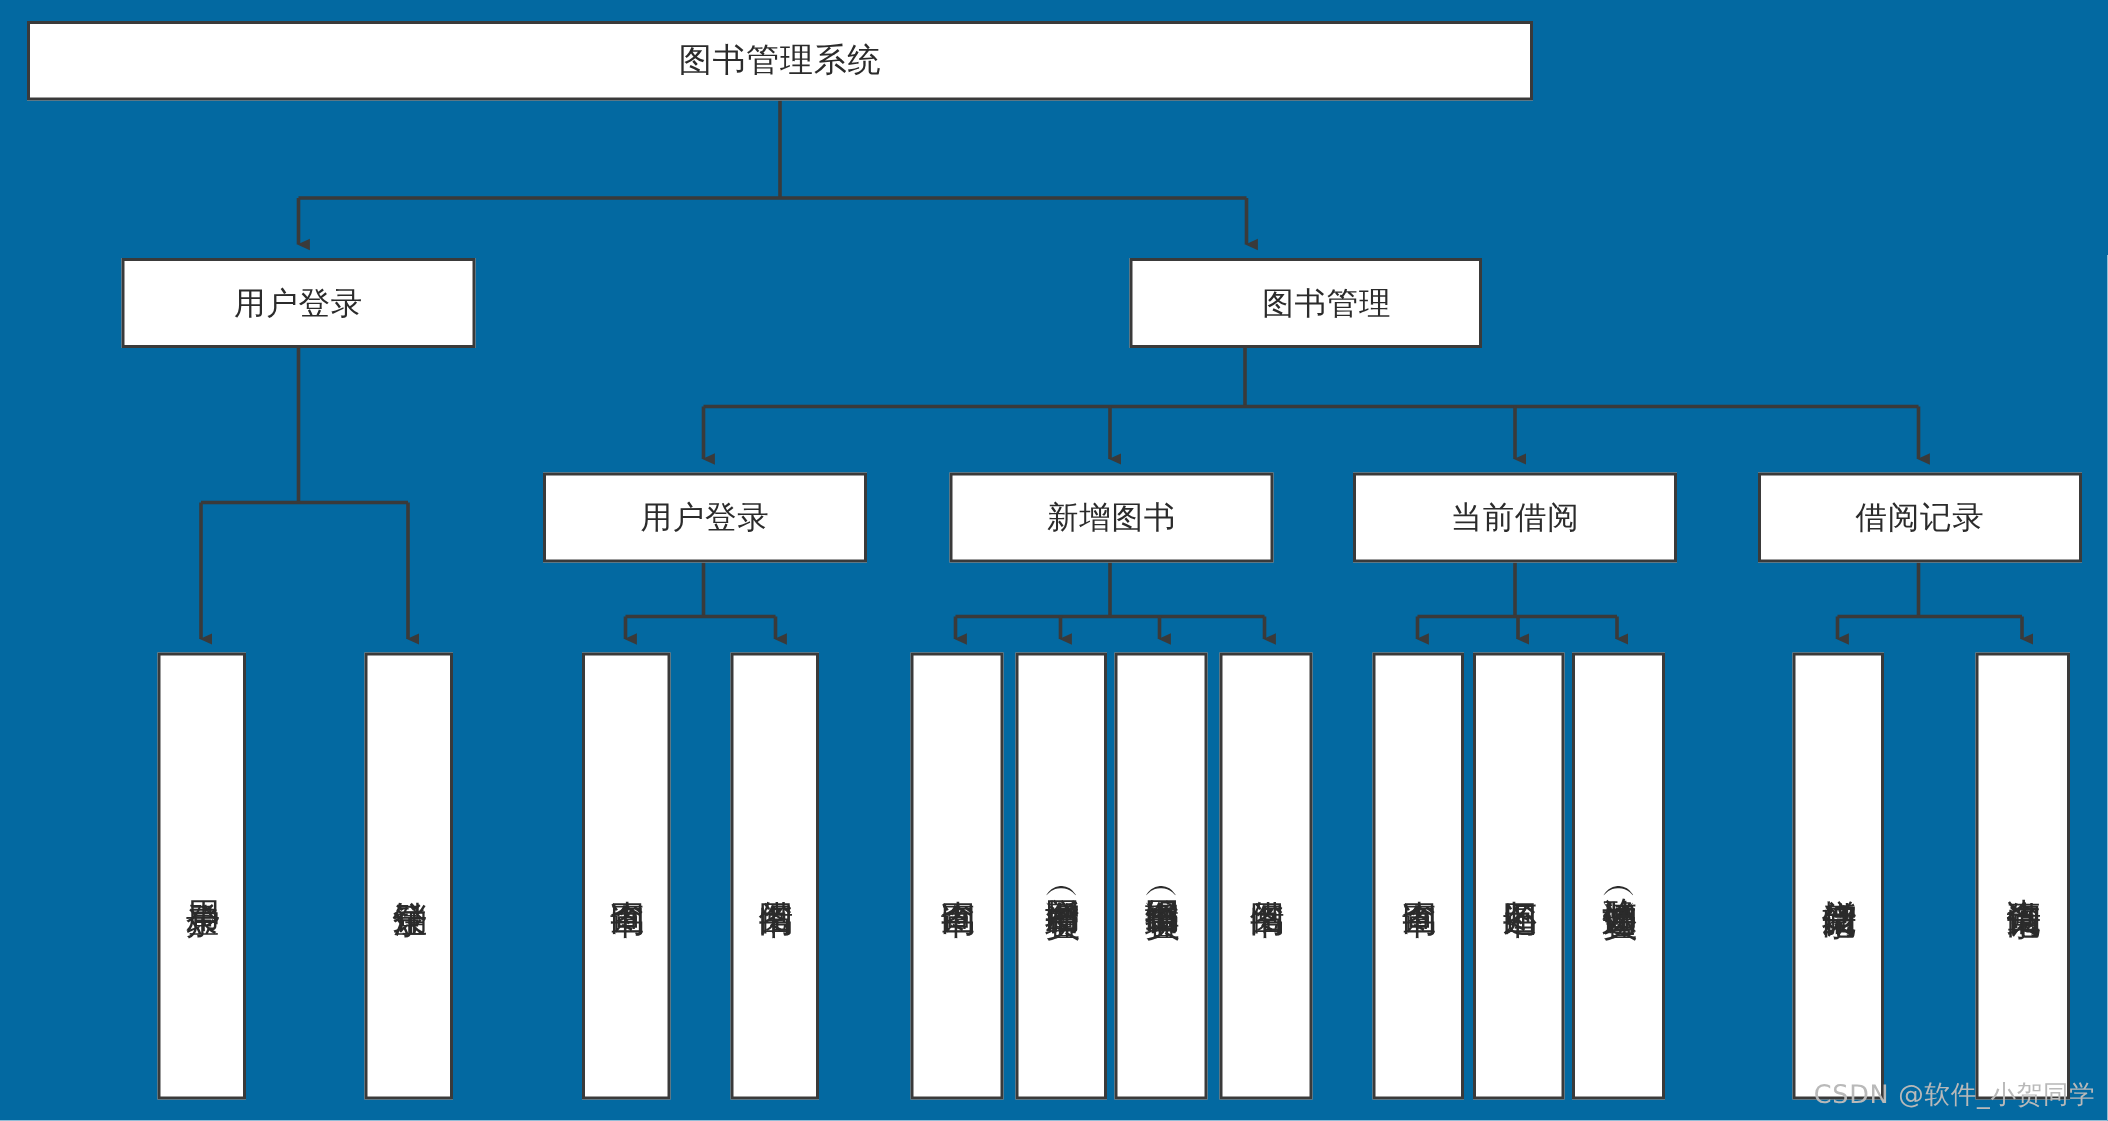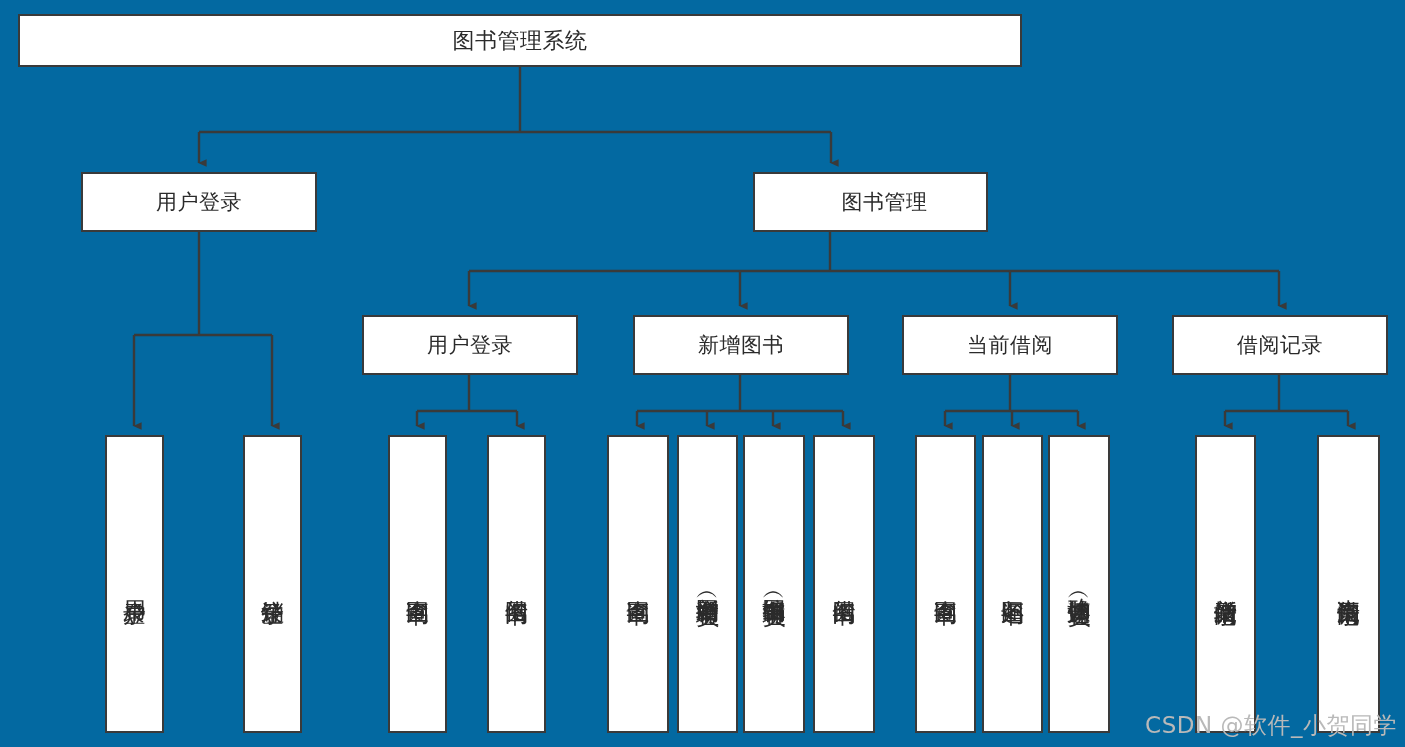--- a/index.html
+++ b/index.html
@@ -61,21 +61,21 @@
     text-orientation: upright;
     font-size: 23px;
     line-height: 1.08;
     letter-spacing: 1px;
     white-space: nowrap;
   }
   .watermark {
     position: absolute;
     right: 8px;
     bottom: 6px;
-    font-size: 23px;
+    font-size: 17px;
     color: #b9b9b9;
     letter-spacing: 0.5px;
     white-space: nowrap;
     user-select: none;
   }
 </style>
 </head>
 <body>
 
 <div id="diagram-canvas">

